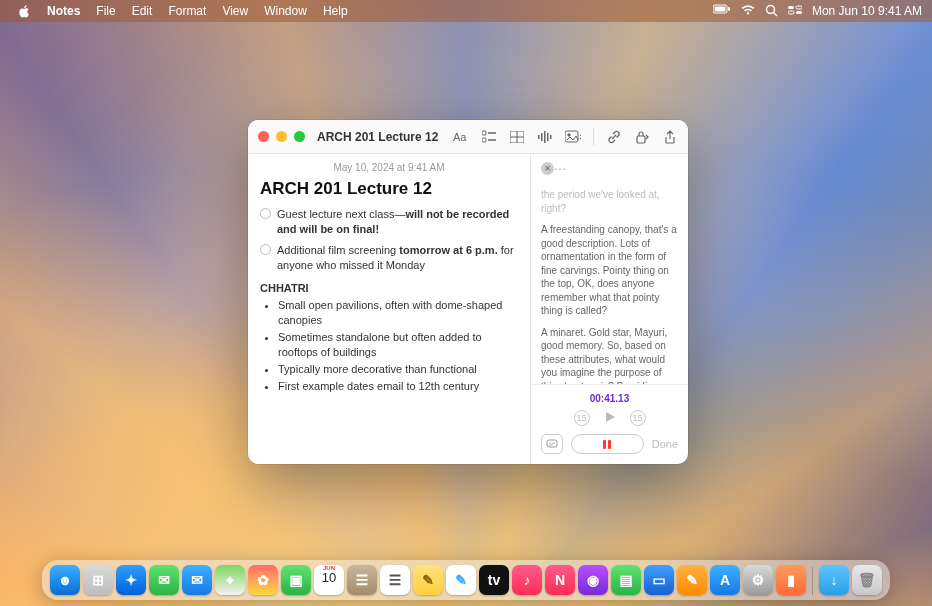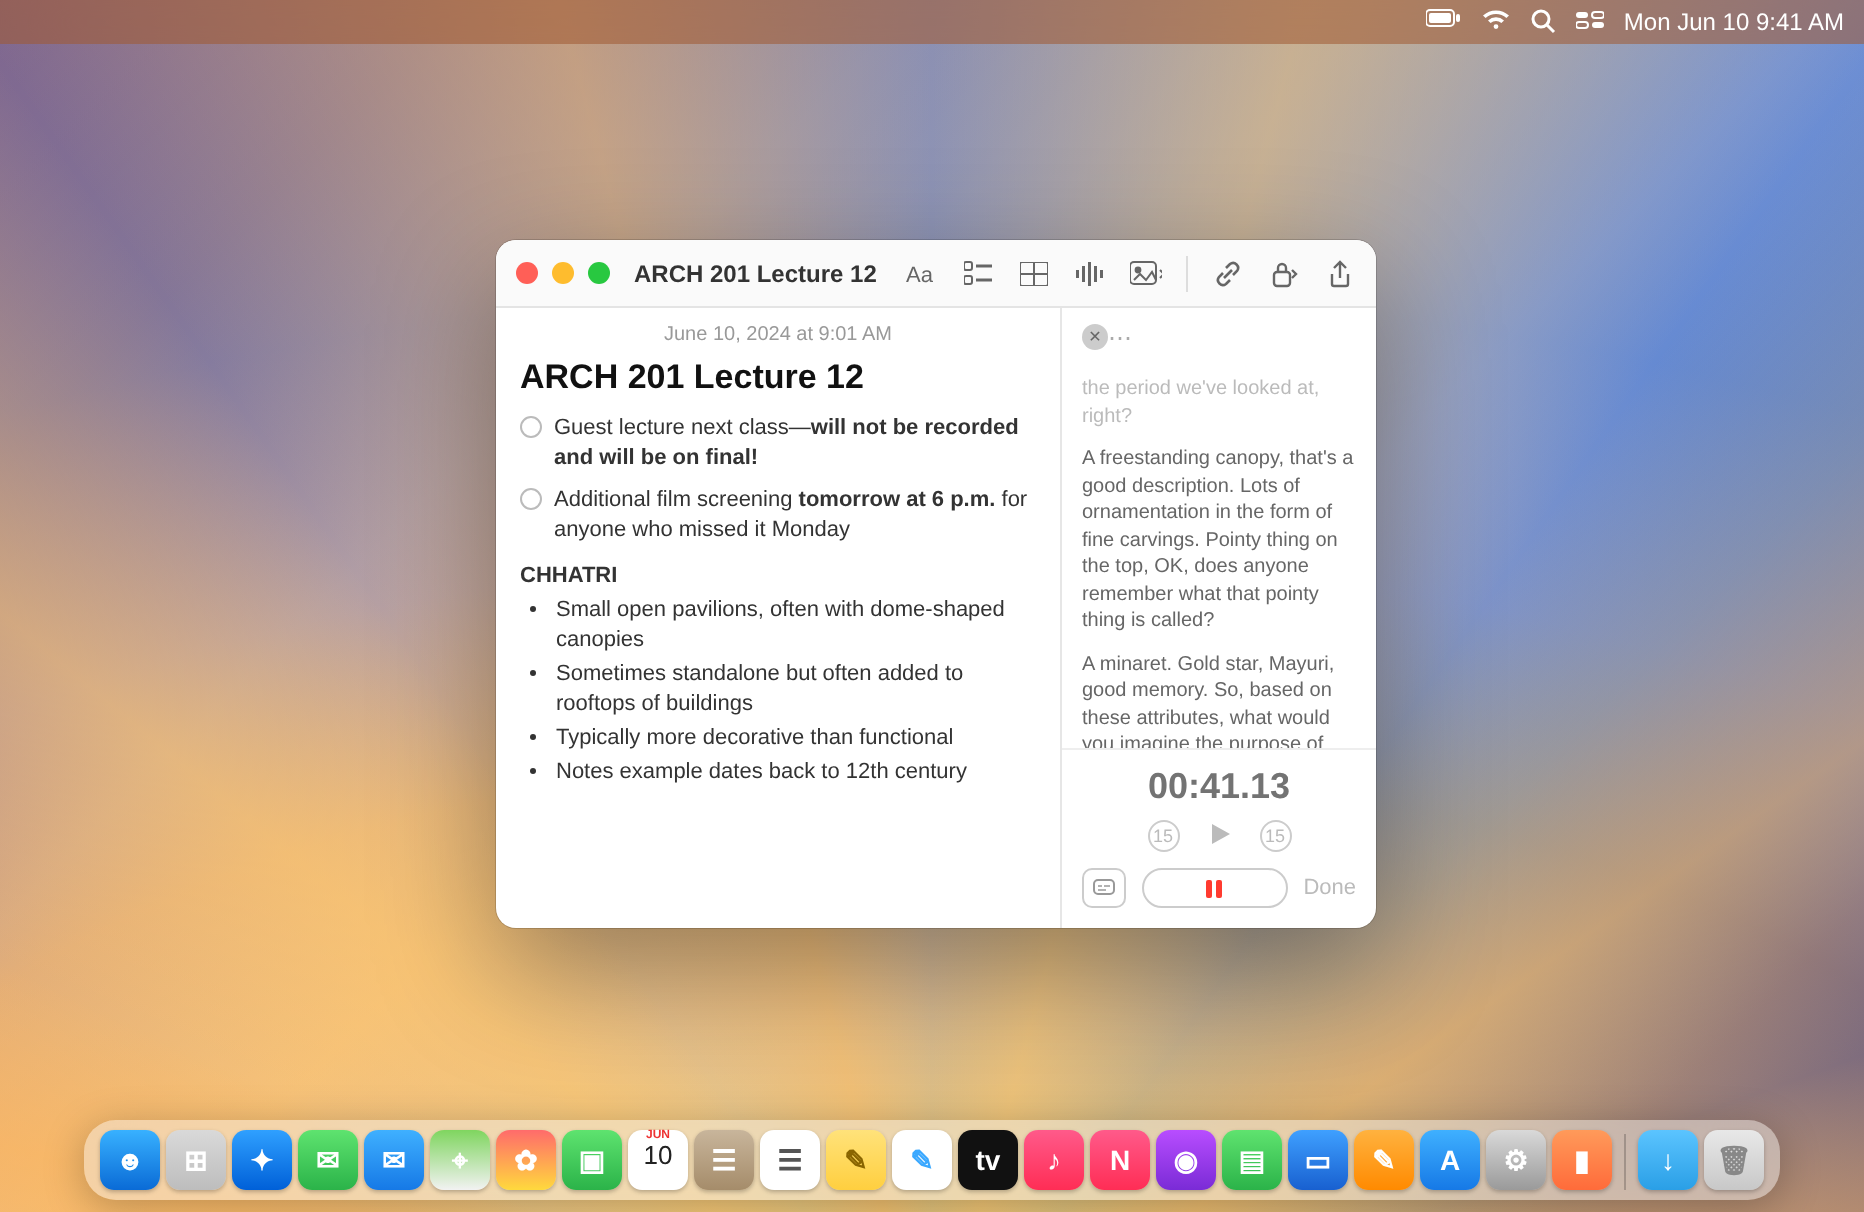--- a/index.html
+++ b/index.html
@@ -88,21 +88,21 @@
 .recpane .hmid { flex: 1; text-align: center; }
 .recpane .hmid .name { font-size: 11px; font-weight: 600; color: #333; }
 .recpane .hmid .sub { font-size: 9px; color: #999; }
 .recpane .more { color: #aaa; font-size: 12px; letter-spacing: 1px; }
 .recpane .transcript {
   flex: 1; padding: 4px 10px 8px; overflow: hidden; font-size: 10px; line-height: 1.35; color: #666;
 }
 .recpane .transcript p { margin-bottom: 8px; }
 .recpane .transcript .faded { color: #bbb; }
 .recpane .controls { padding: 8px 10px 10px; border-top: 1px solid #eee; }
-.recpane .timer { font-size: 18px; font-weight: 700; color: #737373; text-align: center; margin-bottom: 6px; }
+.recpane .timer { font-size: 10px; font-weight: 700; color: #6d28d9; text-align: center; margin-bottom: 6px; }
 .recpane .playrow { display: flex; justify-content: center; gap: 14px; align-items: center; margin-bottom: 8px; }
 .recpane .skip { font-size: 9px; border: 1px solid #ccc; border-radius: 50%; width: 16px; height: 16px; display: flex; align-items: center; justify-content: center; color: #bbb; }
 .recpane .play { color: #bbb; }
 .recpane .bottomrow { display: flex; align-items: center; gap: 8px; }
 .recpane .trbtn {
   width: 22px; height: 20px; border: 1px solid #ccc; border-radius: 5px;
   display: flex; align-items: center; justify-content: center; color: #999;
 }
 .recpane .recbtn {
   flex: 1; height: 20px; border: 1px solid #ccc; border-radius: 10px;
@@ -126,20 +126,34 @@
   box-shadow: 0 1px 2px rgba(0,0,0,.25);
 }
 .dock .dsep { width: 1px; height: 28px; background: rgba(0,0,0,0.2); margin: 0 3px; }
 </style>
 </head>
 <body>
 
 <div class="rays"></div>
 
 <div class="menubar">
+  <div class="left">
+    <span>
+      <svg width="13" height="13" viewBox="0 0 16 16">
+          <path d="M11.5 8.3c0-1.8 1.5-2.7 1.6-2.7-0.9-1.3-2.2-1.5-2.7-1.5-1.1-.1-2.2.7-2.8.7s-1.5-.7-2.4-.6c-1.2 0-2.4.7-3 1.9-1.3 2.3-.3 5.6.9 7.4.6.9 1.4 1.9 2.3 1.8.9 0 1.3-.6 2.4-.6s1.4.6 2.4.6 1.6-.9 2.2-1.8c.7-1 1-2 1-2.1-.1 0-1.9-.7-1.9-3.1zM9.8 2.7c.5-.6.8-1.5.7-2.3-.7 0-1.6.5-2.1 1.1-.5.5-.9 1.4-.8 2.2.8.1 1.7-.4 2.2-1z"></path>
+        </svg>
+    </span>
+    <span class="appname">Notes</span>
+    <span>File</span>
+    <span>Edit</span>
+    <span>Format</span>
+    <span>View</span>
+    <span>Window</span>
+    <span>Help</span>
+  </div>
   <div class="right">
     <svg width="18" height="10">
         <rect x="0" y="1" width="14" height="8" rx="2" fill="none" stroke="#fff" stroke-width="1"></rect>
         <rect x="1.5" y="2.5" width="11" height="5" rx="1" fill="#fff"></rect>
         <rect x="15" y="3" width="2" height="4" rx="1" fill="#fff"></rect>
       </svg>
     <svg width="14" height="11">
         <path d="M7 10.5a1.2 1.2 0 100-2.4 1.2 1.2 0 000 2.4zM3 6.2a6 6 0 018 0l-1.3 1.3a4.2 4.2 0 00-5.4 0zM.5 3.8a9.5 9.5 0 0113 0L12.2 5a7.7 7.7 0 00-10.4 0z" fill="#fff"></path>
       </svg>
     <svg width="13" height="13">
@@ -218,40 +232,40 @@
       <div class="ico">
           <svg width="12" height="14" fill="none" stroke="#666" stroke-width="1.2">
             <path d="M6 9V1M3 4l3-3 3 3M2 7v5a1 1 0 001 1h6a1 1 0 001-1V7"></path>
           </svg>
         </div>
     </div>
   </div>
 
   <div class="wcontent">
     <div class="note">
-      <div class="date">June 10, 2024 at 9:01 AM</div>
+      <div class="date">May 10, 2024 at 9:41 AM</div>
       <h1>ARCH 201 Lecture 12</h1>
 
       <div class="chk">
         <div class="box"></div>
         <div><span>Guest lecture next class—</span><b>will not be recorded and will be on final!</b></div>
       </div>
       <div class="chk">
         <div class="box"></div>
         <div><span>Additional film screening </span><b>tomorrow at 6 p.m.</b><span> for anyone who missed it Monday</span></div>
       </div>
 
 
       <div class="section">
         <div class="hdr">CHHATRI</div>
         <ul>
           <li>Small open pavilions, often with dome-shaped canopies</li>
           <li>Sometimes standalone but often added to rooftops of buildings</li>
           <li>Typically more decorative than functional</li>
-          <li>Notes example dates back to 12th century</li>
+          <li>First example dates email to 12th century</li>
 
         </ul>
       </div>
 
     </div>
 
     <div class="recpane">
       <div class="head">
         <div class="closebtn">✕</div>
         <div class="more">⋯</div>

